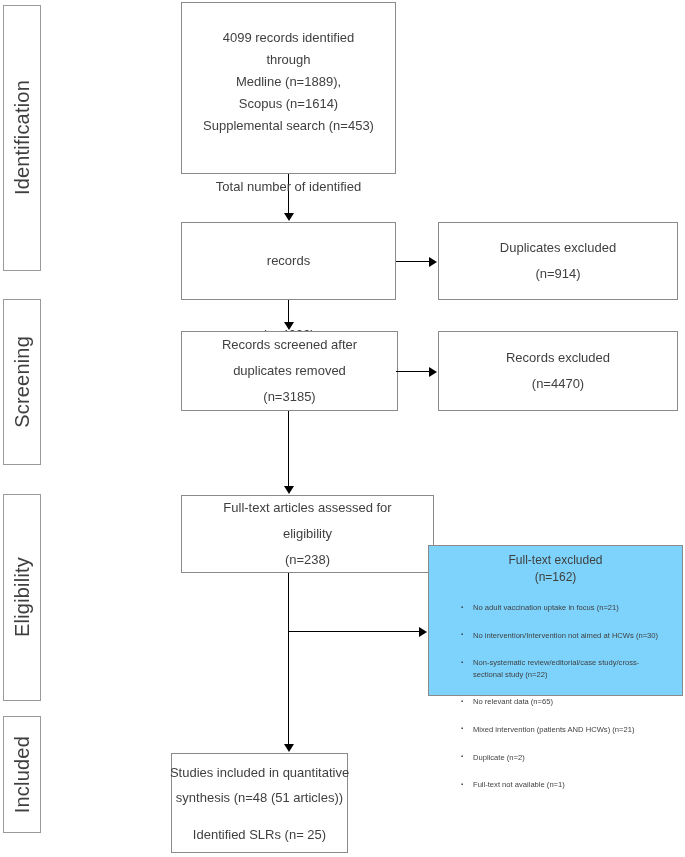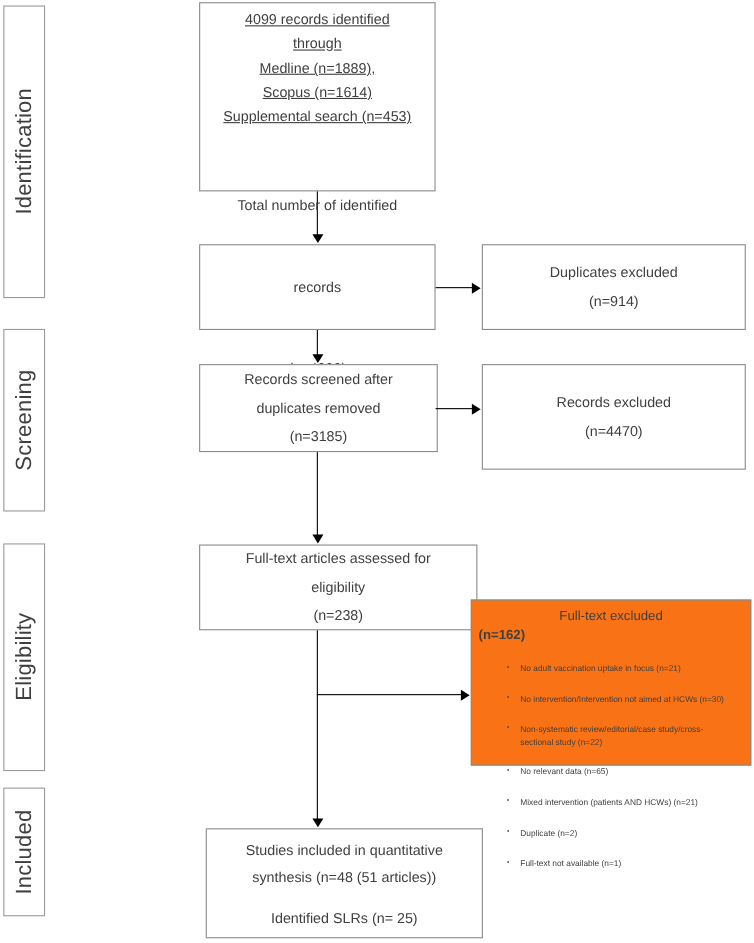--- a/index.html
+++ b/index.html
@@ -58,70 +58,68 @@
   }
   .flow-box .line {
     display: block;
     white-space: nowrap;
   }
 
   #box-records-identified {
     left: 181px; top: 2px; width: 215px; height: 172px;
     font-size: 13px; line-height: 22px;
     justify-content: flex-start;
-    padding-top: 4px;
-    text-decoration: underline;
+    padding-top: 24px;
   }
   #box-total-records {
     left: 181px; top: 222px; width: 215px; height: 78px;
     font-size: 13px; line-height: 26px; gap: 48px;
   }
   #box-duplicates-excluded {
     left: 438px; top: 222px; width: 240px; height: 78px;
     font-size: 13px; line-height: 26px;
   }
   #box-records-screened {
     left: 181px; top: 331px; width: 217px; height: 80px;
     font-size: 13px; line-height: 26px;
   }
   #box-records-excluded {
-    left: 438px; top: 331px; width: 240px; height: 96px;
+    left: 438px; top: 331px; width: 240px; height: 80px;
     font-size: 13px; line-height: 26px;
   }
   #box-fulltext-assessed {
     left: 181px; top: 495px; width: 253px; height: 78px;
     font-size: 13px; line-height: 26px;
   }
   #box-studies-included {
-    left: 187px; top: 753px; width: 252px; height: 100px;
+    left: 171px; top: 753px; width: 177px; height: 100px;
     font-size: 13px; line-height: 25px;
   }
   #box-studies-included .spacer { height: 12px; }
 
   
   #box-fulltext-excluded {
     position: absolute;
     box-sizing: border-box;
     left: 428px; top: 545px; width: 255px; height: 151px;
     border: 1px solid #8a8a8a;
-    background: #f97316;
+    background: #7dd3fc;
     color: #3f3f3f;
     padding: 6px 6px 4px 6px;
   }
   #box-fulltext-excluded .fx-title {
     text-align: center;
     font-size: 12px;
     line-height: 17px;
     white-space: nowrap;
   }
   #box-fulltext-excluded .fx-count {
-    text-align: left;
+    text-align: center;
     font-size: 12px;
     line-height: 17px;
-    font-weight: bold;
   }
   #box-fulltext-excluded ul {
     margin: 2px 0 0 0;
     padding-left: 22px;
     list-style: none;
   }
   #box-fulltext-excluded li {
     position: relative;
     font-size: 7.6px;
     line-height: 11.6px;

